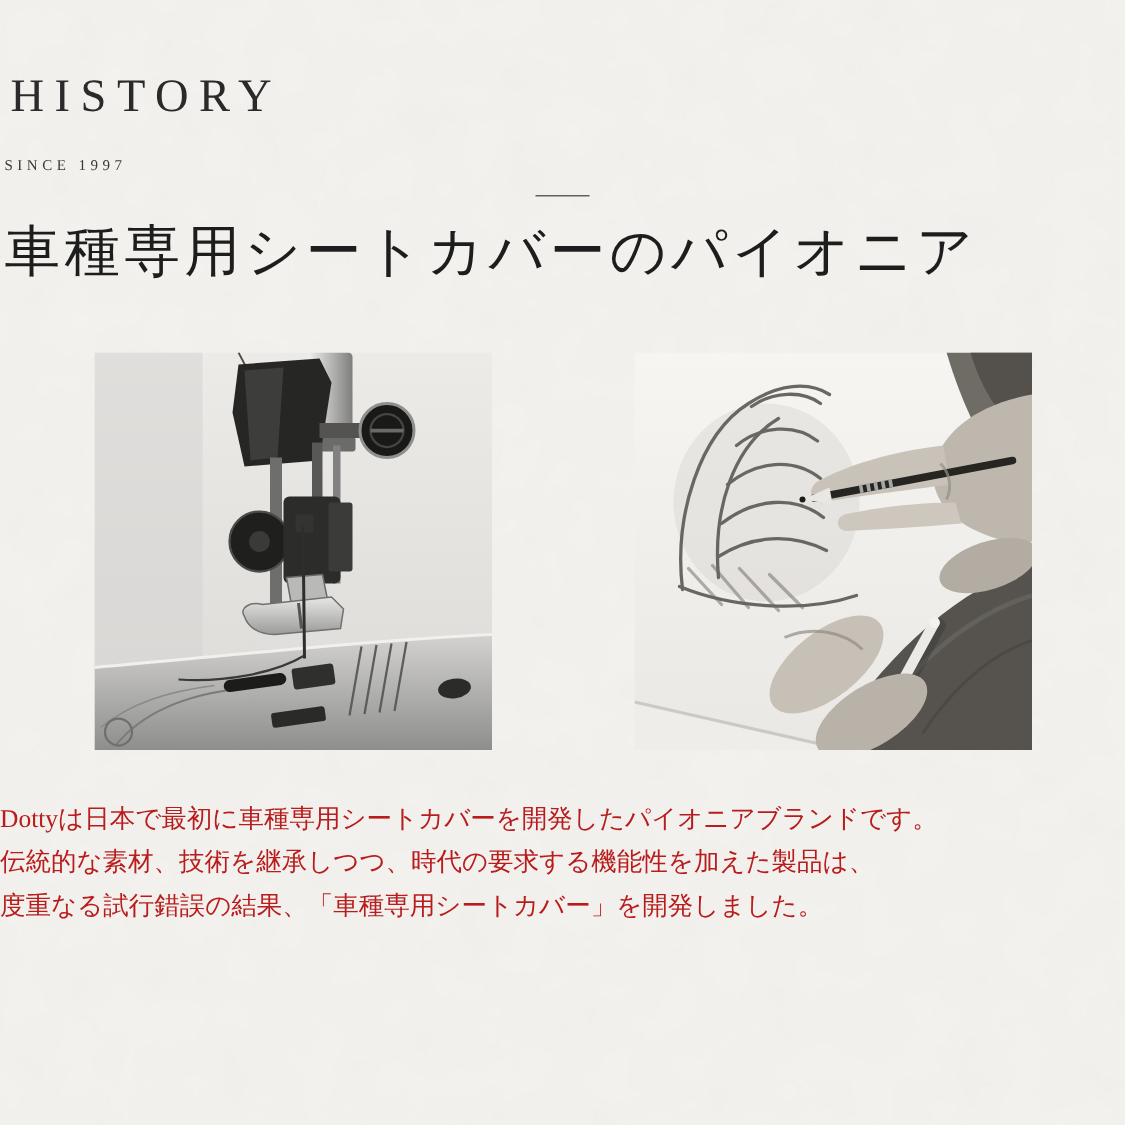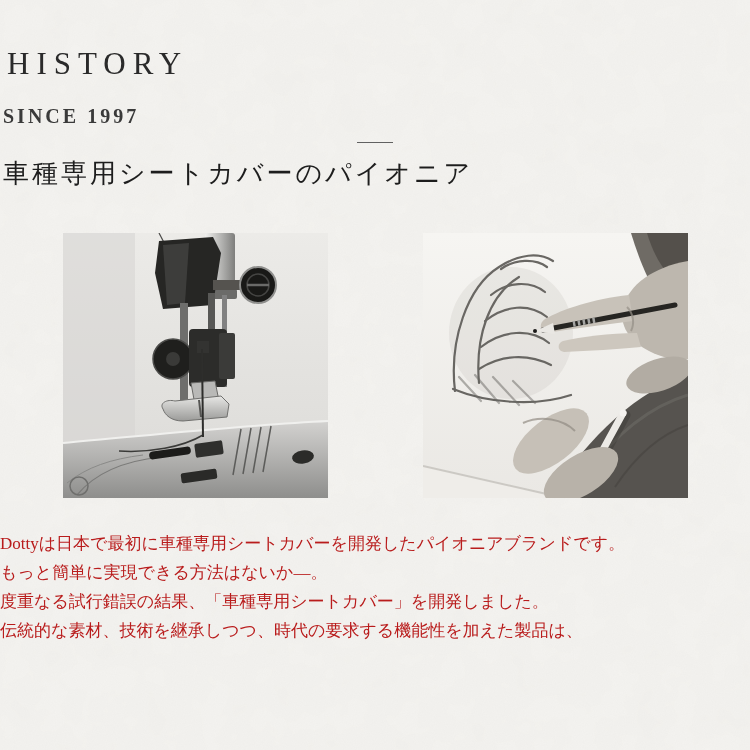--- a/index.html
+++ b/index.html
@@ -9,26 +9,26 @@
     font-family:"Liberation Serif","DejaVu Serif",serif;
     color:#2b2b2b;
   }
   .texture{position:absolute;left:0;top:0;width:750px;height:750px;z-index:0;pointer-events:none;}
   .content{position:relative;z-index:1;text-align:left;}
   .title{
     margin:47px 0 0;font-size:31px;font-weight:400;
     letter-spacing:7px;text-indent:7px;color:#2a2a2a;line-height:1.1;
   }
   .subtitle{
-    margin-top:24px;font-size:20px;font-weight:700;
+    margin-top:24px;font-size:10px;font-weight:400;
     letter-spacing:3px;text-indent:3px;color:#3a3a3a;
   }
   .divider{width:36px;height:0;border-top:1px solid #616161;margin:14px auto 0;}
   .heading-jp{
-    margin:14px 0 0;font-size:26px;font-weight:500;
+    margin:14px 0 0;font-size:37px;font-weight:500;
     letter-spacing:3px;text-indent:3px;color:#1d1d1d;line-height:1.3;
   }
   .photos{display:flex;justify-content:center;gap:95px;margin-top:42px;}
   .photos figure{margin:0;width:265px;height:265px;}
   .photo{width:265px;height:265px;display:block;}
   .body-text{margin-top:31px;font-size:17px;line-height:29px;color:#b91c1c;}
   .body-text p{margin:0;}
 </style>
 </head>
 <body>
@@ -196,18 +196,17 @@
           <ellipse cx="236" cy="142" rx="34" ry="16" fill="#b2aca3" transform="rotate(-18 236 142)"></ellipse>
           <path d="M204,74 C210,80 212,90 208,98" fill="none" stroke="#948e86" stroke-width="2" opacity="0.7"></path>
         </g>
       </svg>
     </figure>
 
   </div>
 
   <div class="body-text">
     <p>Dottyは日本で最初に車種専用シートカバーを開発したパイオニアブランドです。</p>
-    <p>もっと簡単に実現できる方法はないか—。</p>
+    <p>伝統的な素材、技術を継承しつつ、時代の要求する機能性を加えた製品は、</p>
     <p>度重なる試行錯誤の結果、「車種専用シートカバー」を開発しました。</p>
-    <p>伝統的な素材、技術を継承しつつ、時代の要求する機能性を加えた製品は、</p>
   </div>
 
 </div>
 
 </body></html>

